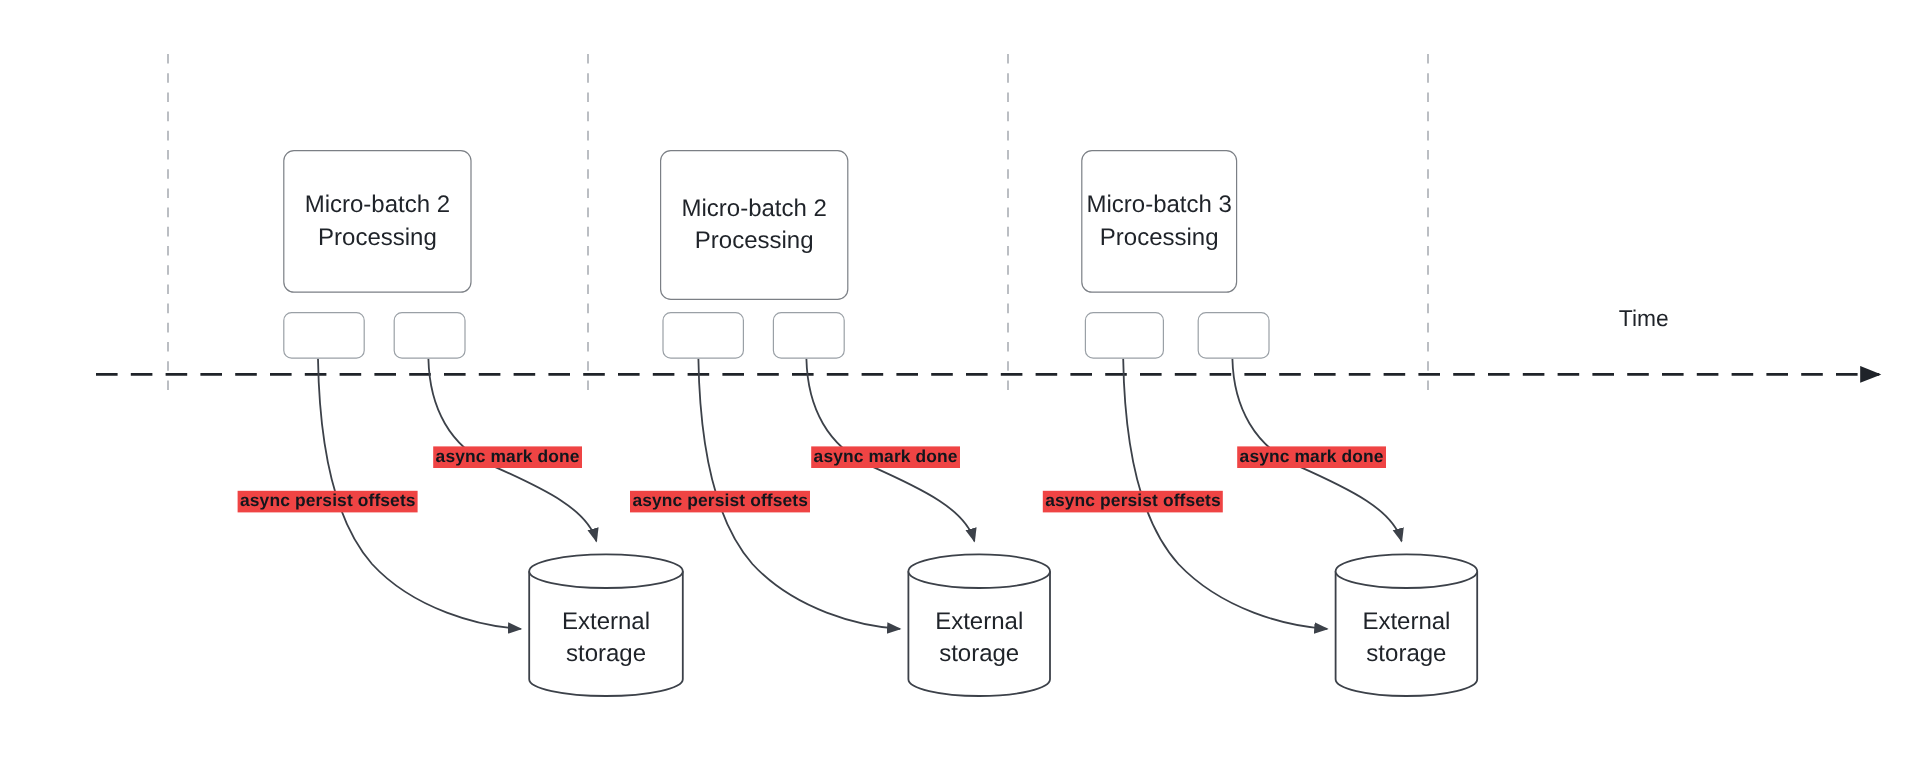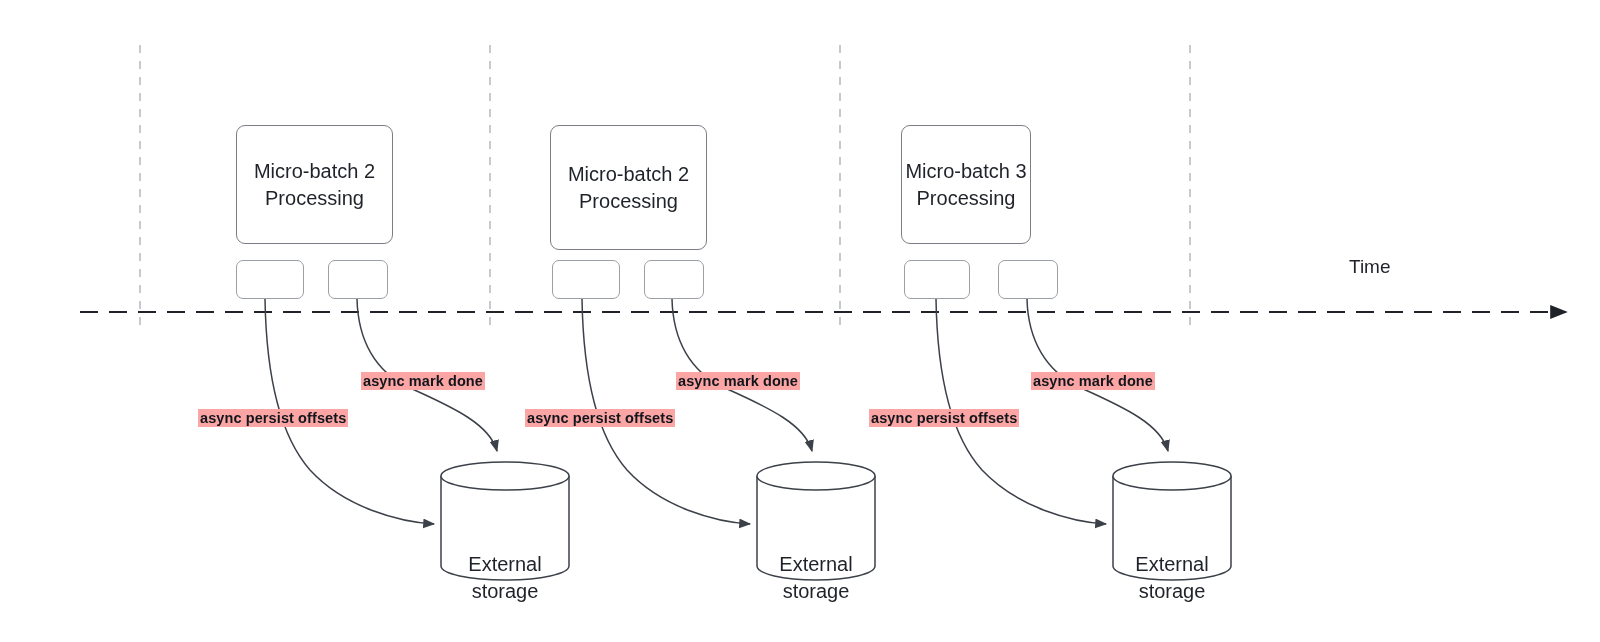--- a/index.html
+++ b/index.html
@@ -46,29 +46,28 @@
   }
   .cyl-label {
     position: absolute;
     width: 100%;
     text-align: center;
     color: #1f2329;
     font-size: 20px;
     line-height: 27px;
     white-space: pre-line;
     pointer-events: none;
-    margin-top: 46px;
   }
   .edge-label {
     position: absolute;
     font-size: 14.5px;
     font-weight: bold;
     color: #12161c;
     white-space: nowrap;
-    background: #fca5a5;
+    background: #ef4444;
     padding: 1px 2px;
     letter-spacing: 0.1px;
   }
   .time-label {
     position: absolute;
     font-size: 19px;
     color: #1f2329;
     white-space: nowrap;
     margin-left: 15px;
   }

